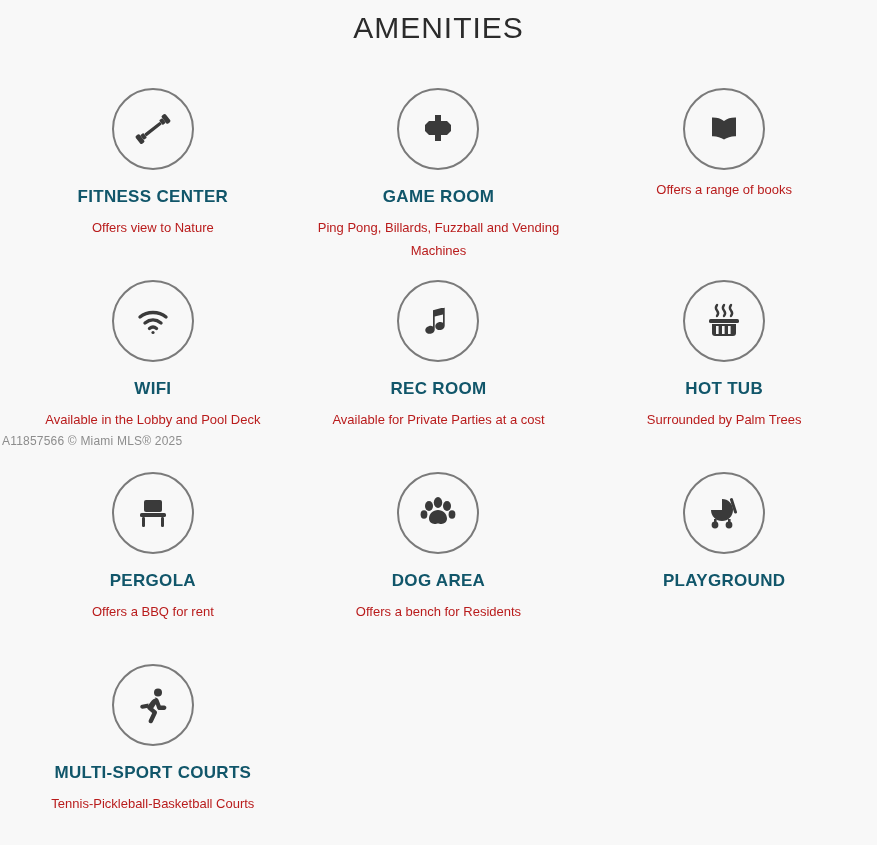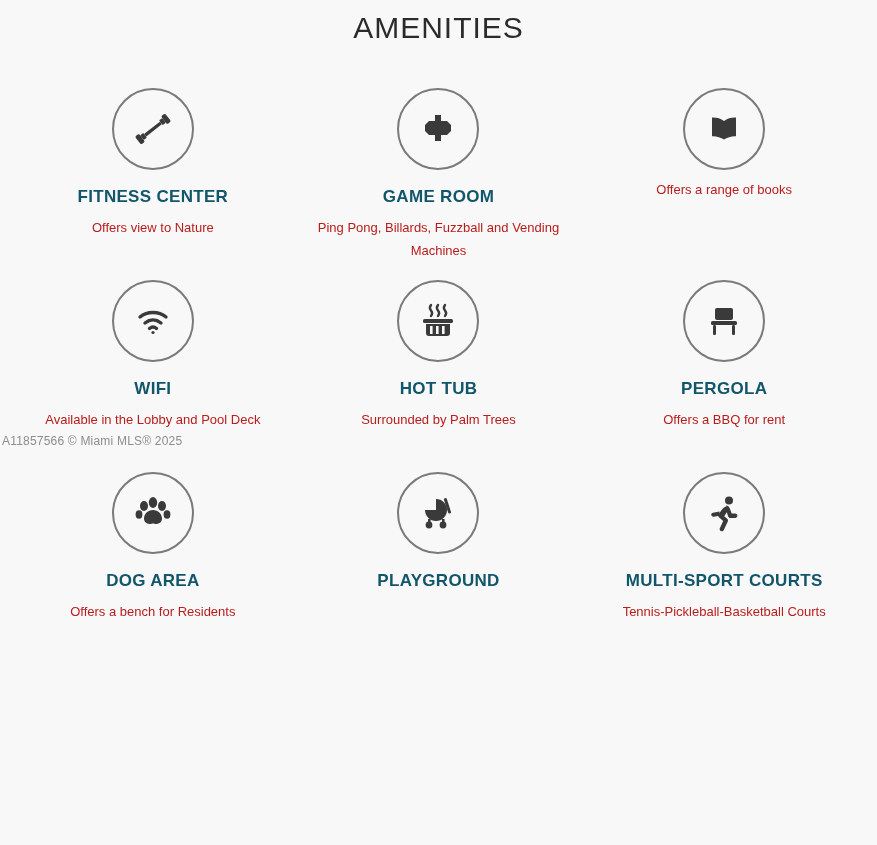--- a/index.html
+++ b/index.html
@@ -126,20 +126,29 @@
         <path d="M8 17c7.2-6 18.8-6 26 0"></path>
         <path d="M13 23c5-4 11-4 16 0"></path>
         <path d="M17.5 28.5c2.3-1.9 4.7-1.9 7 0"></path>
         <circle cx="21" cy="32.5" r="1.6" fill="#3a3a3a" stroke="none"></circle>
       </svg>
     </div>
     <div class="cell-title">WIFI</div>
     <div class="cell-desc">Available in the Lobby and Pool Deck</div>
   </div>
 
+  <div class="cell">
+    <div class="circle">
+      <svg width="38" height="38" viewBox="0 0 38 38" fill="#3a3a3a">
+        <path d="M26 5l-12 3.2v16.3c-1-0.6-2.3-0.9-3.7-0.6-2.6 0.5-4.4 2.6-4 4.8s2.8 3.5 5.4 3c2.2-0.4 3.8-2 4-3.8V14.6l8.3-2.2v8.3c-1-0.6-2.3-0.9-3.7-0.6-2.6 0.5-4.4 2.6-4 4.8 0.4 2.2 2.8 3.5 5.4 3 2.3-0.4 4-2.2 4-4.2V5z"></path>
+      </svg>
+    </div>
+    <div class="cell-title">REC ROOM</div>
+    <div class="cell-desc">Available for Private Parties at a cost</div>
+  </div>
 
   <div class="cell">
     <div class="circle">
       <svg width="42" height="42" viewBox="0 0 42 42" fill="#3a3a3a">
         <g stroke="#3a3a3a" stroke-width="2.4" stroke-linecap="round" fill="none">
           <path d="M14 5c-1.6 2-1.6 3.6 0 5.6s1.6 3.6 0 5.4"></path>
           <path d="M21 5c-1.6 2-1.6 3.6 0 5.6s1.6 3.6 0 5.4"></path>
           <path d="M28 5c-1.6 2-1.6 3.6 0 5.6s1.6 3.6 0 5.4"></path>
         </g>
         <rect x="6" y="19" width="30" height="4" rx="1.6"></rect>

